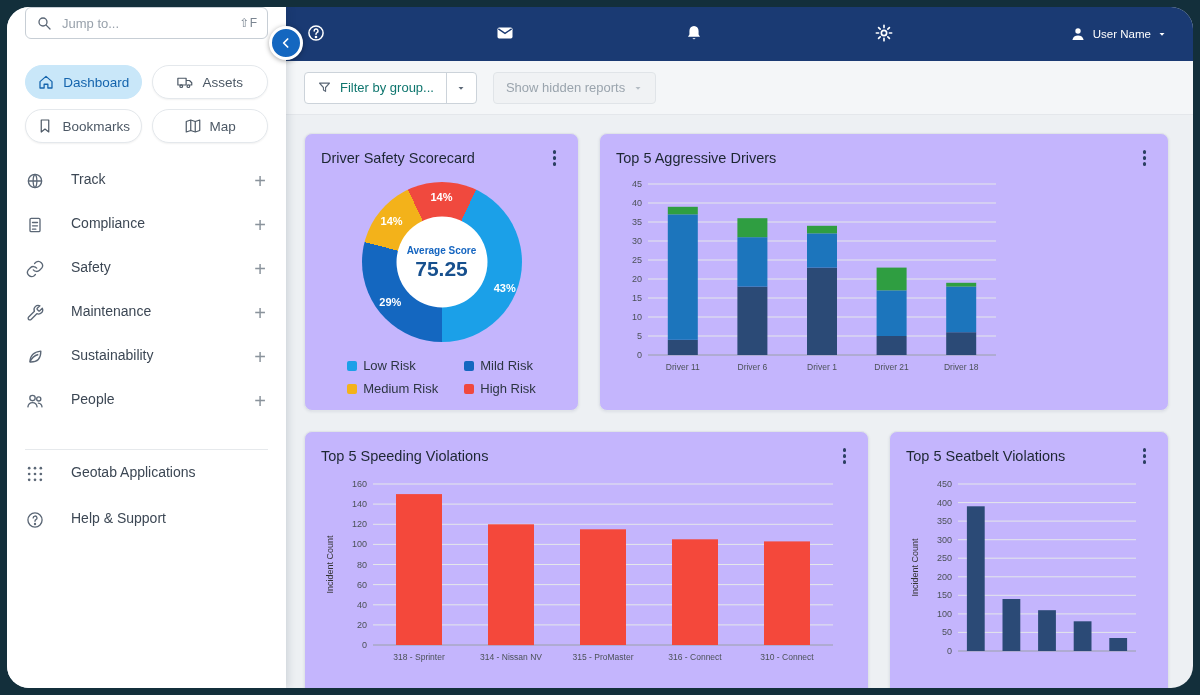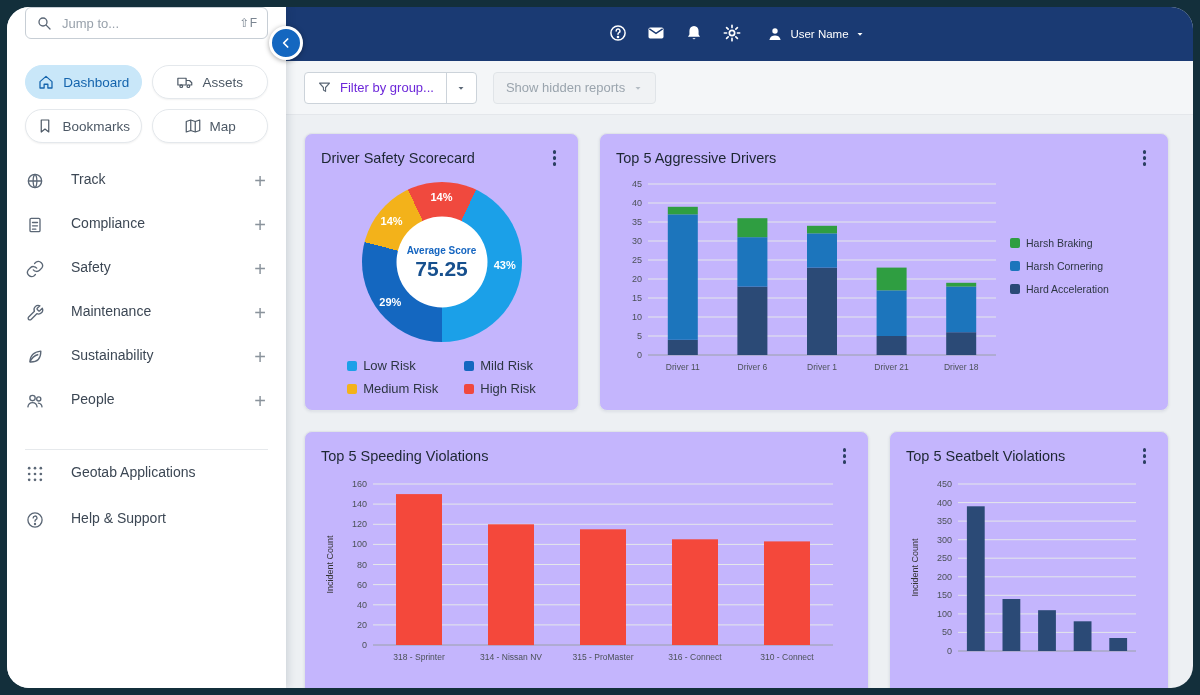--- a/index.html
+++ b/index.html
@@ -33,31 +33,31 @@
     color:#3c4754; cursor:pointer; background:none; border:none; width:100%; font-family:inherit; text-align:left; }
   .menu-item .grow { flex:1; text-align:left; }
   .plus { color:#8a939c; font-size:20px; font-weight:300; line-height:1; background:none; border:none; cursor:pointer; padding:0 2px; font-family:inherit; }
   .sidebar-divider { border-top:1px solid #e6e9ec; margin:14px 18px; }
   .footer-item { height:46px; }
   .ic { width:20px; height:20px; color:#5b6776; flex:none; display:inline-flex; }
   .ic svg { width:100%; height:100%; }
 
   
   .main { flex:1; display:flex; flex-direction:column; min-width:0; }
-  .topbar { height:54px; background:#1a3a73; display:flex; align-items:center; justify-content:center;
+  .topbar { height:54px; background:#1a3a73; display:flex; align-items:center; justify-content:space-between;
     padding:0 20px; gap:16px; color:#fff; flex:none; }
   .tb-btn { background:none; border:none; color:#fff; width:22px; height:22px; cursor:pointer; padding:0; display:flex; }
   .tb-btn svg { width:100%; height:100%; }
   .user-menu { display:flex; align-items:center; gap:6px; color:#fff; font-size:11.5px; cursor:pointer;
     background:none; border:none; font-family:inherit; }
 
   .filterbar { height:54px; background:#f4f6f8; border-bottom:1px solid #e4e7eb; display:flex; align-items:center;
     padding:0 18px; gap:16px; flex:none; }
   .split-btn { display:inline-flex; height:32px; background:#fff; border:1px solid #ccd3da; border-radius:4px; overflow:hidden; }
-  .split-main { display:flex; align-items:center; gap:8px; padding:0 12px; font-size:13px; color:#6d28d9;
+  .split-main { display:flex; align-items:center; gap:8px; padding:0 12px; font-size:13px; color:#0f766e;
     background:none; border:none; cursor:pointer; font-family:inherit; }
   .split-main .ic { width:15px; height:15px; }
   .split-caret { width:30px; border:none; border-left:1px solid #ccd3da; background:none; color:#5b6776;
     cursor:pointer; display:flex; align-items:center; justify-content:center; }
   .ghost-btn { height:32px; padding:0 12px; background:#f0f2f4; border:1px solid #e0e4e8; border-radius:4px;
     color:#9aa4ad; font-size:13px; display:flex; align-items:center; gap:8px; cursor:pointer; font-family:inherit; }
   .caret { width:10px; height:10px; display:inline-flex; }
   .caret svg { width:100%; height:100%; }
 
   .content { flex:1; padding:18px 24px 0 18px; overflow:hidden; }
@@ -344,21 +344,21 @@
                 <span></span>
               </button>
           </div>
           <div>
               <div class="donut" style="width:160px;height:160px;background:conic-gradient(from -25.200000000000003deg,#f0493e 0deg 50.400000000000006deg,#1ba0e8 50.400000000000006deg 205.20000000000002deg,#1467c0 205.20000000000002deg 309.6deg,#f3b21a 309.6deg 360deg)">
                 <div class="hole" style="width:91px;height:91px">
                   <span class="cl">Average Score</span>
                   <span class="cv">75.25</span>
                 </div>
                 <span class="pct" style="left:80.0px;top:15.2px">14%</span>
-                <span class="pct" style="left:143.2px;top:83px">43%</span>
+                <span class="pct" style="left:143.2px;top:106px">43%</span>
                 <span class="pct" style="left:28.8px;top:119.7px">29%</span>
                 <span class="pct" style="left:30.1px;top:38.7px">14%</span>
               </div>
             </div>
           <div class="legend-grid">
               <span class="lg-item">
                 <span class="sw" style="background:#1ba0e8"></span>
                 <span>Low Risk</span>
               </span>
               <span class="lg-item">
@@ -421,34 +421,20 @@
                   <text x="206.0" y="194" text-anchor="middle" font-size="8.5" fill="#4b5157">Driver 1</text>
                   <rect x="260.6" y="160.0" width="30.0" height="19.0" fill="#2b4a76"></rect>
                   <rect x="260.6" y="114.4" width="30.0" height="45.6" fill="#1c75bc"></rect>
                   <rect x="260.6" y="91.6" width="30.0" height="22.8" fill="#2f9e41"></rect>
                   <text x="275.6" y="194" text-anchor="middle" font-size="8.5" fill="#4b5157">Driver 21</text>
                   <rect x="330.2" y="156.2" width="30.0" height="22.8" fill="#2b4a76"></rect>
                   <rect x="330.2" y="110.6" width="30.0" height="45.6" fill="#1c75bc"></rect>
                   <rect x="330.2" y="106.8" width="30.0" height="3.8" fill="#2f9e41"></rect>
                   <text x="345.2" y="194" text-anchor="middle" font-size="8.5" fill="#4b5157">Driver 18</text>
                 </svg></div>
-            <div class="legend-v">
-                <span class="lg-item">
-                  <span class="sw" style="background:#2f9e41"></span>
-                  <span>Harsh Braking</span>
-                </span>
-                <span class="lg-item">
-                  <span class="sw" style="background:#1c75bc"></span>
-                  <span>Harsh Cornering</span>
-                </span>
-                <span class="lg-item">
-                  <span class="sw" style="background:#2b4a76"></span>
-                  <span>Hard Acceleration</span>
-                </span>
-              </div>
           </div>
         </section>
       </div>
 
       <div class="row">
         <section class="card card-speeding">
           <div class="card-head">
             <h3>Top 5 Speeding Violations</h3>
             <button class="kebab" aria-label="menu">
                 <span></span>

